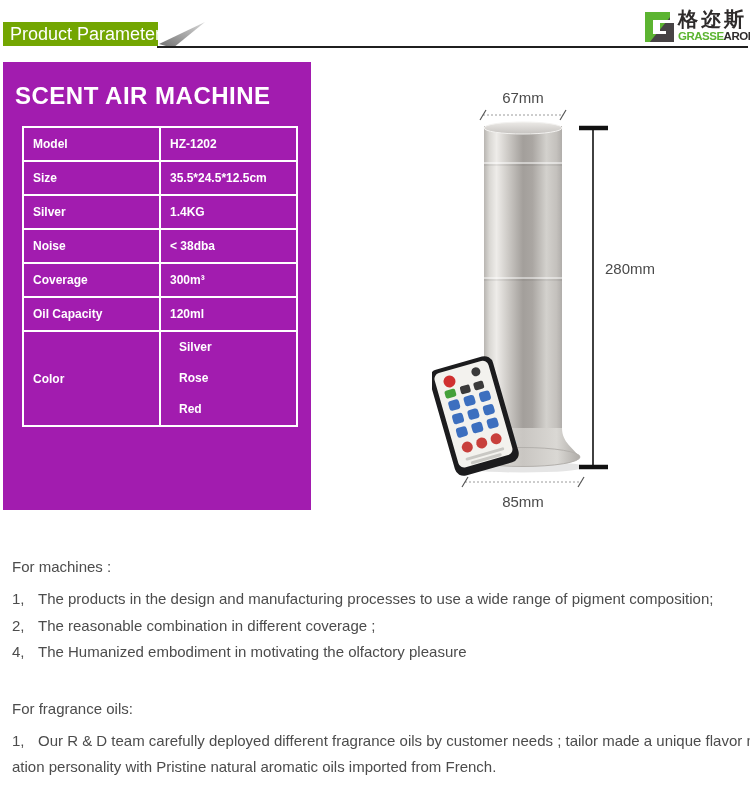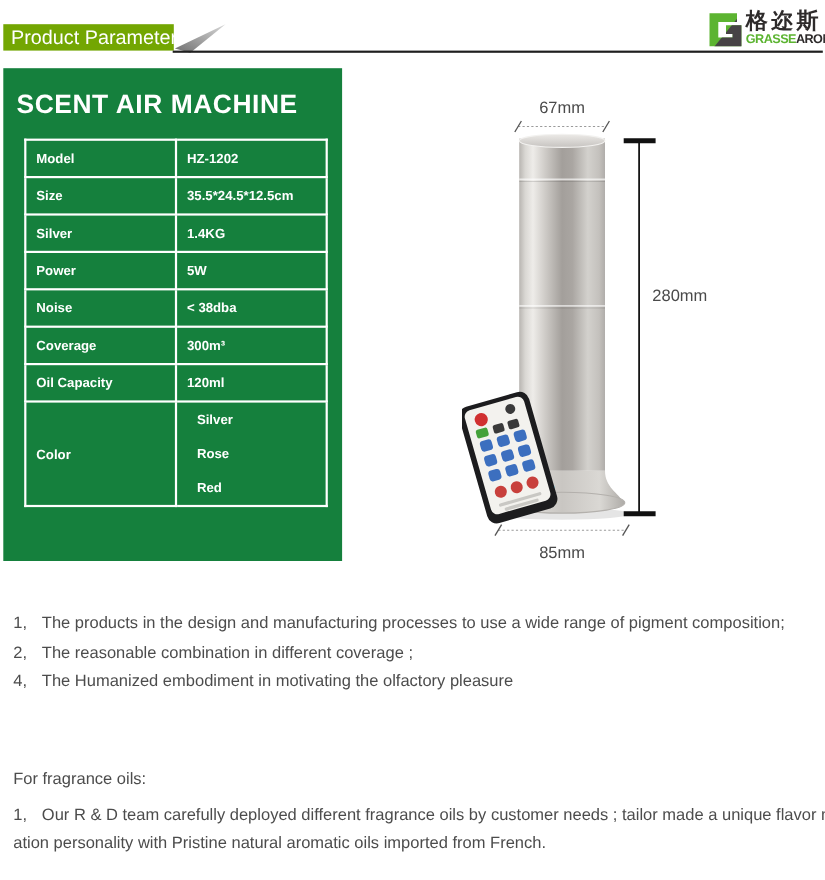--- a/index.html
+++ b/index.html
@@ -14,32 +14,32 @@
   .header-line{position:absolute;left:157px;top:46px;width:591px;height:2px;background:#1f1f1f;}
 
   .logo{position:absolute;left:641px;top:8px;width:110px;height:40px;}
   .logo-mark{position:absolute;left:0;top:3px;}
   .logo-text{position:absolute;left:37px;top:0;width:78px;}
   .logo-cn{font-size:20px;font-weight:bold;color:#2e2b2b;letter-spacing:3px;line-height:22px;white-space:nowrap;}
   .logo-en{font-size:11.5px;font-weight:bold;letter-spacing:-0.5px;line-height:12px;white-space:nowrap;color:#2e2b2b;}
   .logo-en .green{color:#5cb431;}
 
   
-  .spec-panel{position:absolute;left:3px;top:62px;width:308px;height:448px;background:#15803d;}
+  .spec-panel{position:absolute;left:3px;top:62px;width:308px;height:448px;background:#a21caf;}
   .spec-title{color:#fff;font-size:24px;font-weight:bold;letter-spacing:0.5px;
               padding:20px 0 0 12px;line-height:28px;}
   table.spec{border-collapse:collapse;margin:16px 0 0 19px;table-layout:fixed;width:276px;}
   table.spec td{border:2px solid #fff;color:#fff;font-size:12px;font-weight:bold;
                 padding:0 0 0 9px;height:32px;vertical-align:middle;}
   table.spec td.lab{width:126px;}
   td.multi{padding:0;}
   .color-line{line-height:31px;padding-left:9px;}
 
   
-  .figure{position:absolute;left:420px;top:60px;width:300px;height:460px;}
+  .figure{position:absolute;left:432px;top:60px;width:300px;height:460px;}
 
   
   .txt-section{position:absolute;color:#4c4c4c;font-size:15px;}
   .machines{left:12px;top:554px;}
   .oils{left:12px;top:696px;}
   .sec-heading{line-height:26px;margin-bottom:6px;}
   .li{line-height:26.5px;white-space:nowrap;}
   .li .num{display:inline-block;width:26px;}
   .para-line{line-height:26px;white-space:nowrap;}
 </style>
@@ -88,24 +88,20 @@
           <td class="lab">Model</td>
           <td>HZ-1202</td>
         </tr>
         <tr>
           <td class="lab">Size</td>
           <td>35.5*24.5*12.5cm</td>
         </tr>
         <tr>
           <td class="lab">Silver</td>
           <td>1.4KG</td>
-        </tr>
-        <tr>
-          <td class="lab">Power</td>
-          <td>5W</td>
         </tr>
         <tr>
           <td class="lab">Noise</td>
           <td>&lt; 38dba</td>
         </tr>
         <tr>
           <td class="lab">Coverage</td>
           <td>300m³</td>
         </tr>
         <tr>
@@ -210,20 +206,21 @@
       <g>
         <line x1="33" y1="422" x2="149" y2="422" stroke="#9a9a9a" stroke-width="1" stroke-dasharray="2,2"></line>
         <line x1="30" y1="427" x2="36" y2="417" stroke="#555" stroke-width="1.2"></line>
         <line x1="146" y1="427" x2="152" y2="417" stroke="#555" stroke-width="1.2"></line>
         <text x="91" y="447" text-anchor="middle" font-size="15" fill="#4a4a4a">85mm</text>
       </g>
     </svg>
   </div>
 
   <div class="txt-section machines">
+    <div class="sec-heading">For machines :</div>
     <div class="li"><span class="num">1,</span><span>The products in the design and manufacturing processes to use a wide range of pigment composition;</span></div>
     <div class="li"><span class="num">2,</span><span>The reasonable combination in different coverage ;</span></div>
     <div class="li"><span class="num">4,</span><span>The Humanized embodiment in motivating the olfactory pleasure</span></div>
   </div>
 
   <div class="txt-section oils">
     <div class="sec-heading">For fragrance oils:</div>
     <div class="para-line"><span class="num" style="display:inline-block;width:26px;">1,</span><span>Our R &amp; D team carefully deployed different fragrance oils by customer needs ; tailor made a unique flavor modul-</span></div>
     <div class="para-line">ation personality with Pristine natural aromatic oils imported from French.</div>
   </div>

